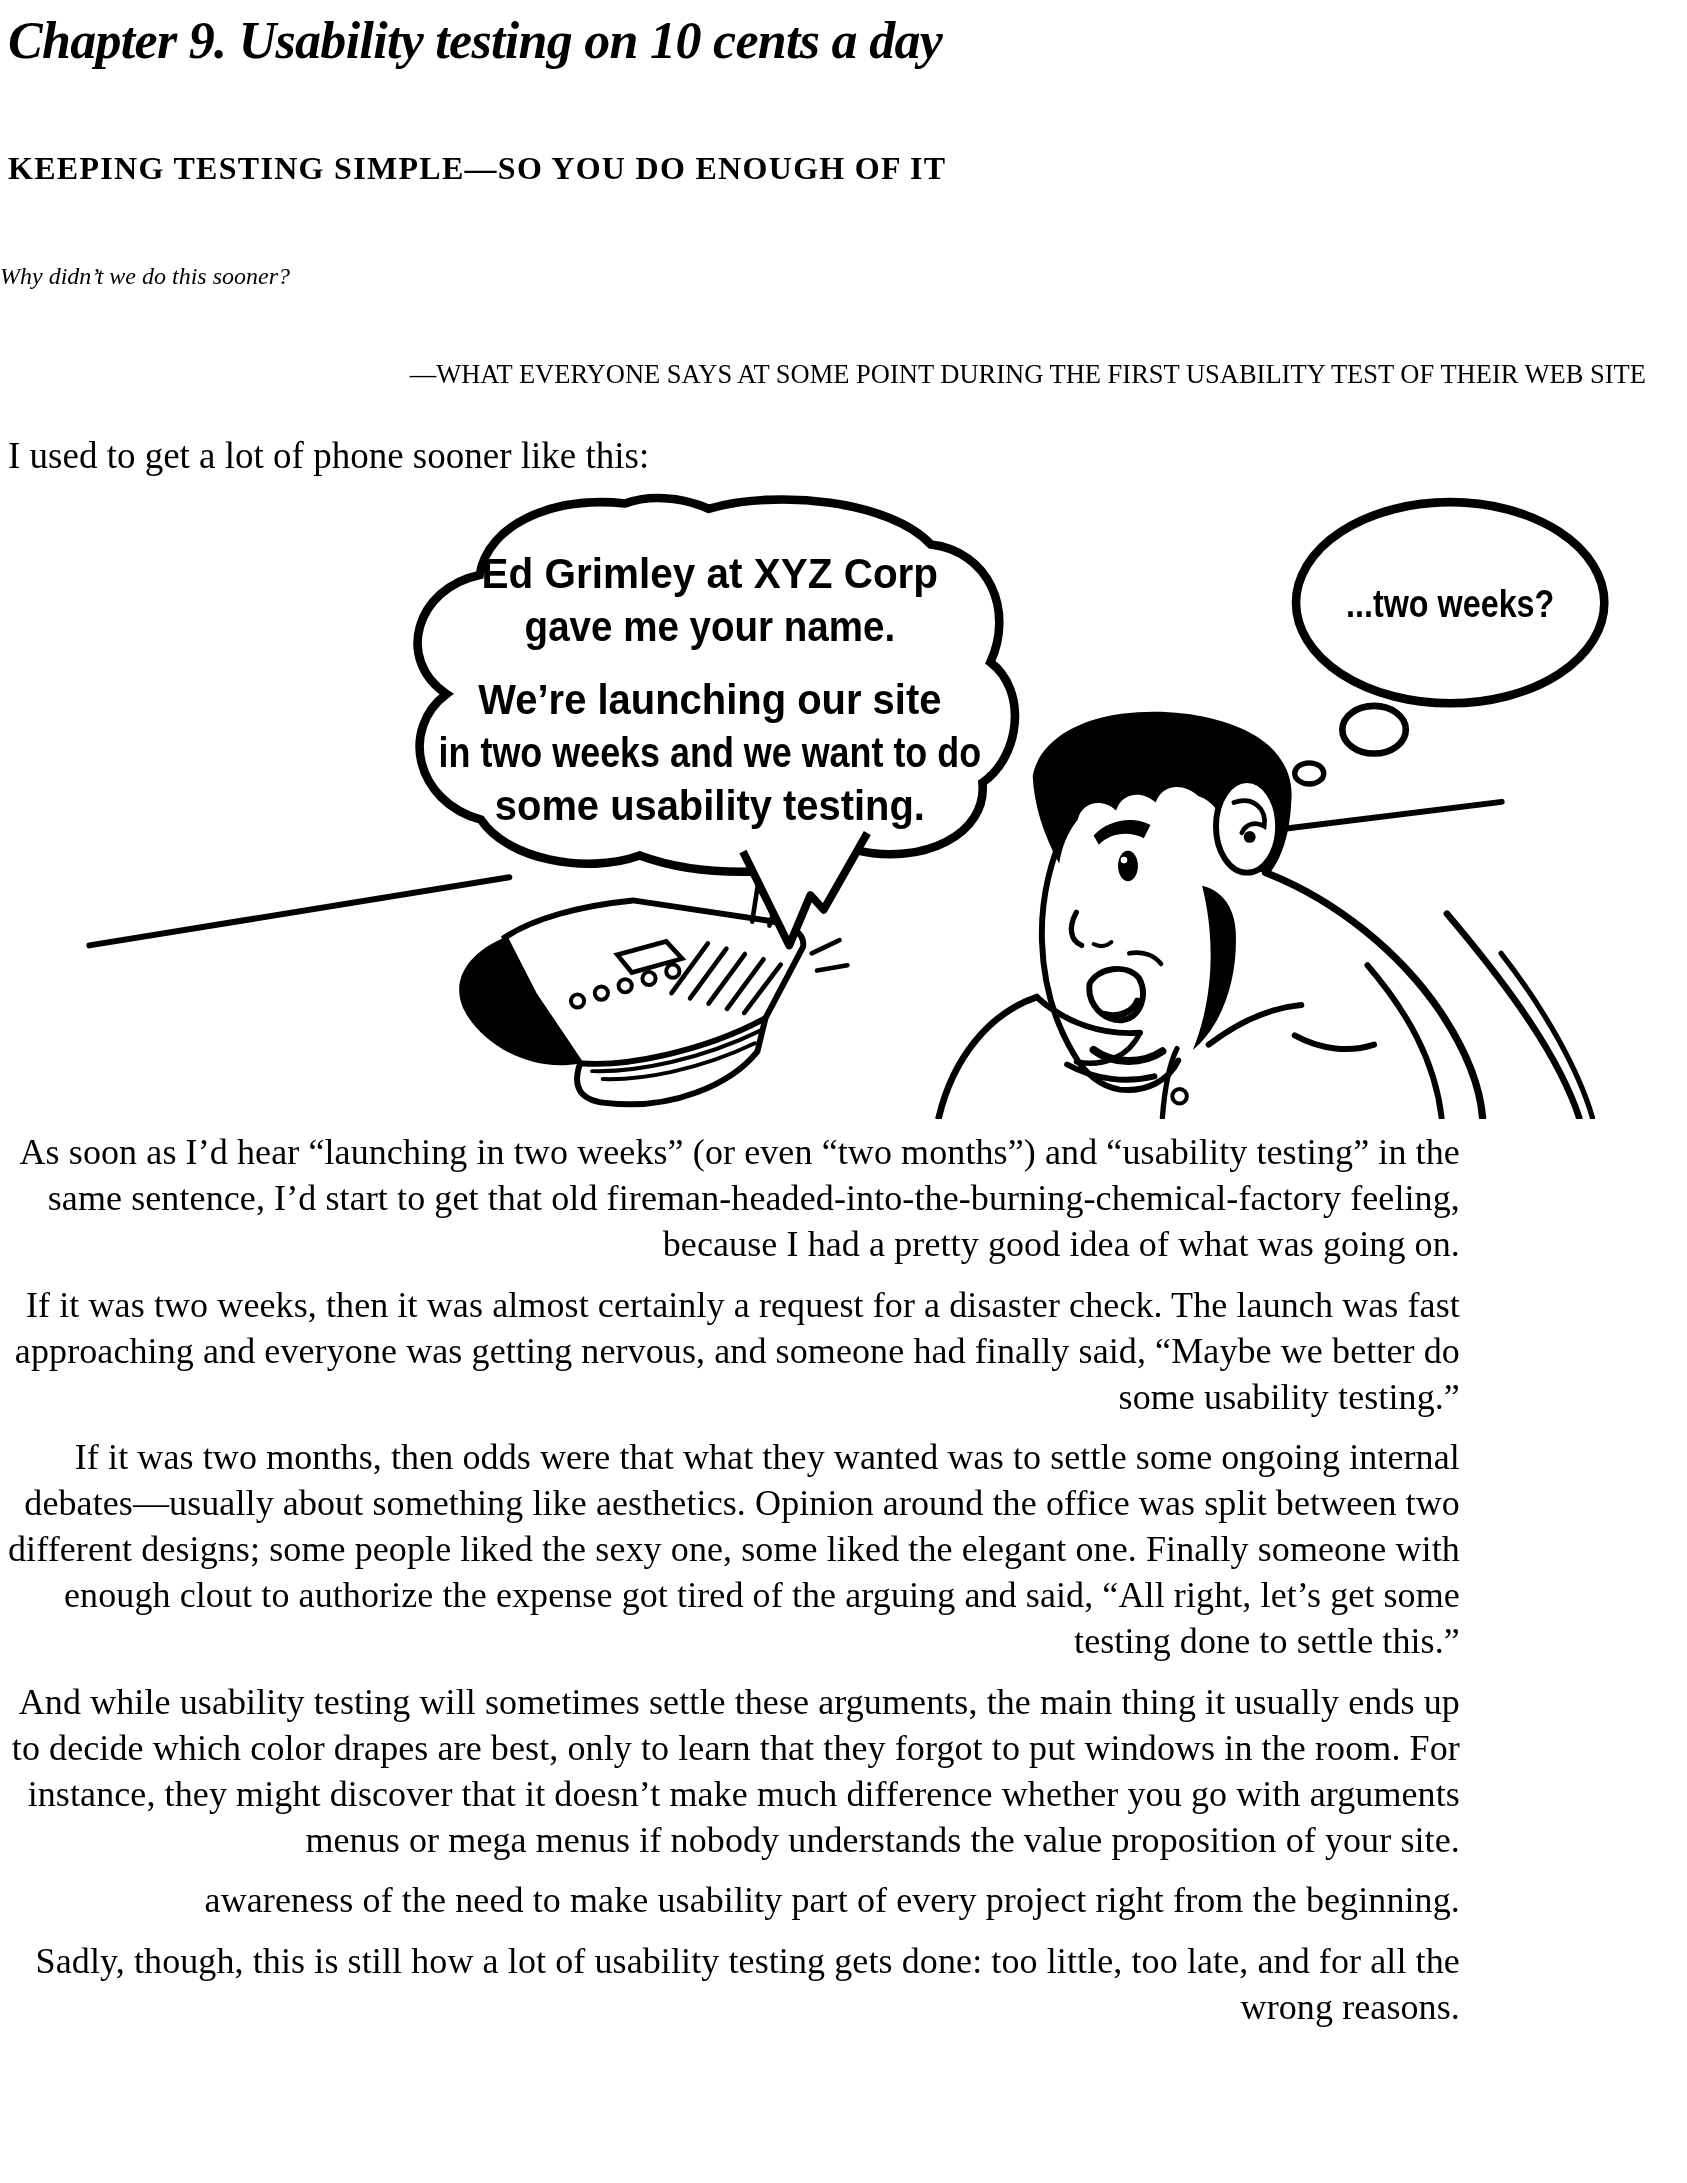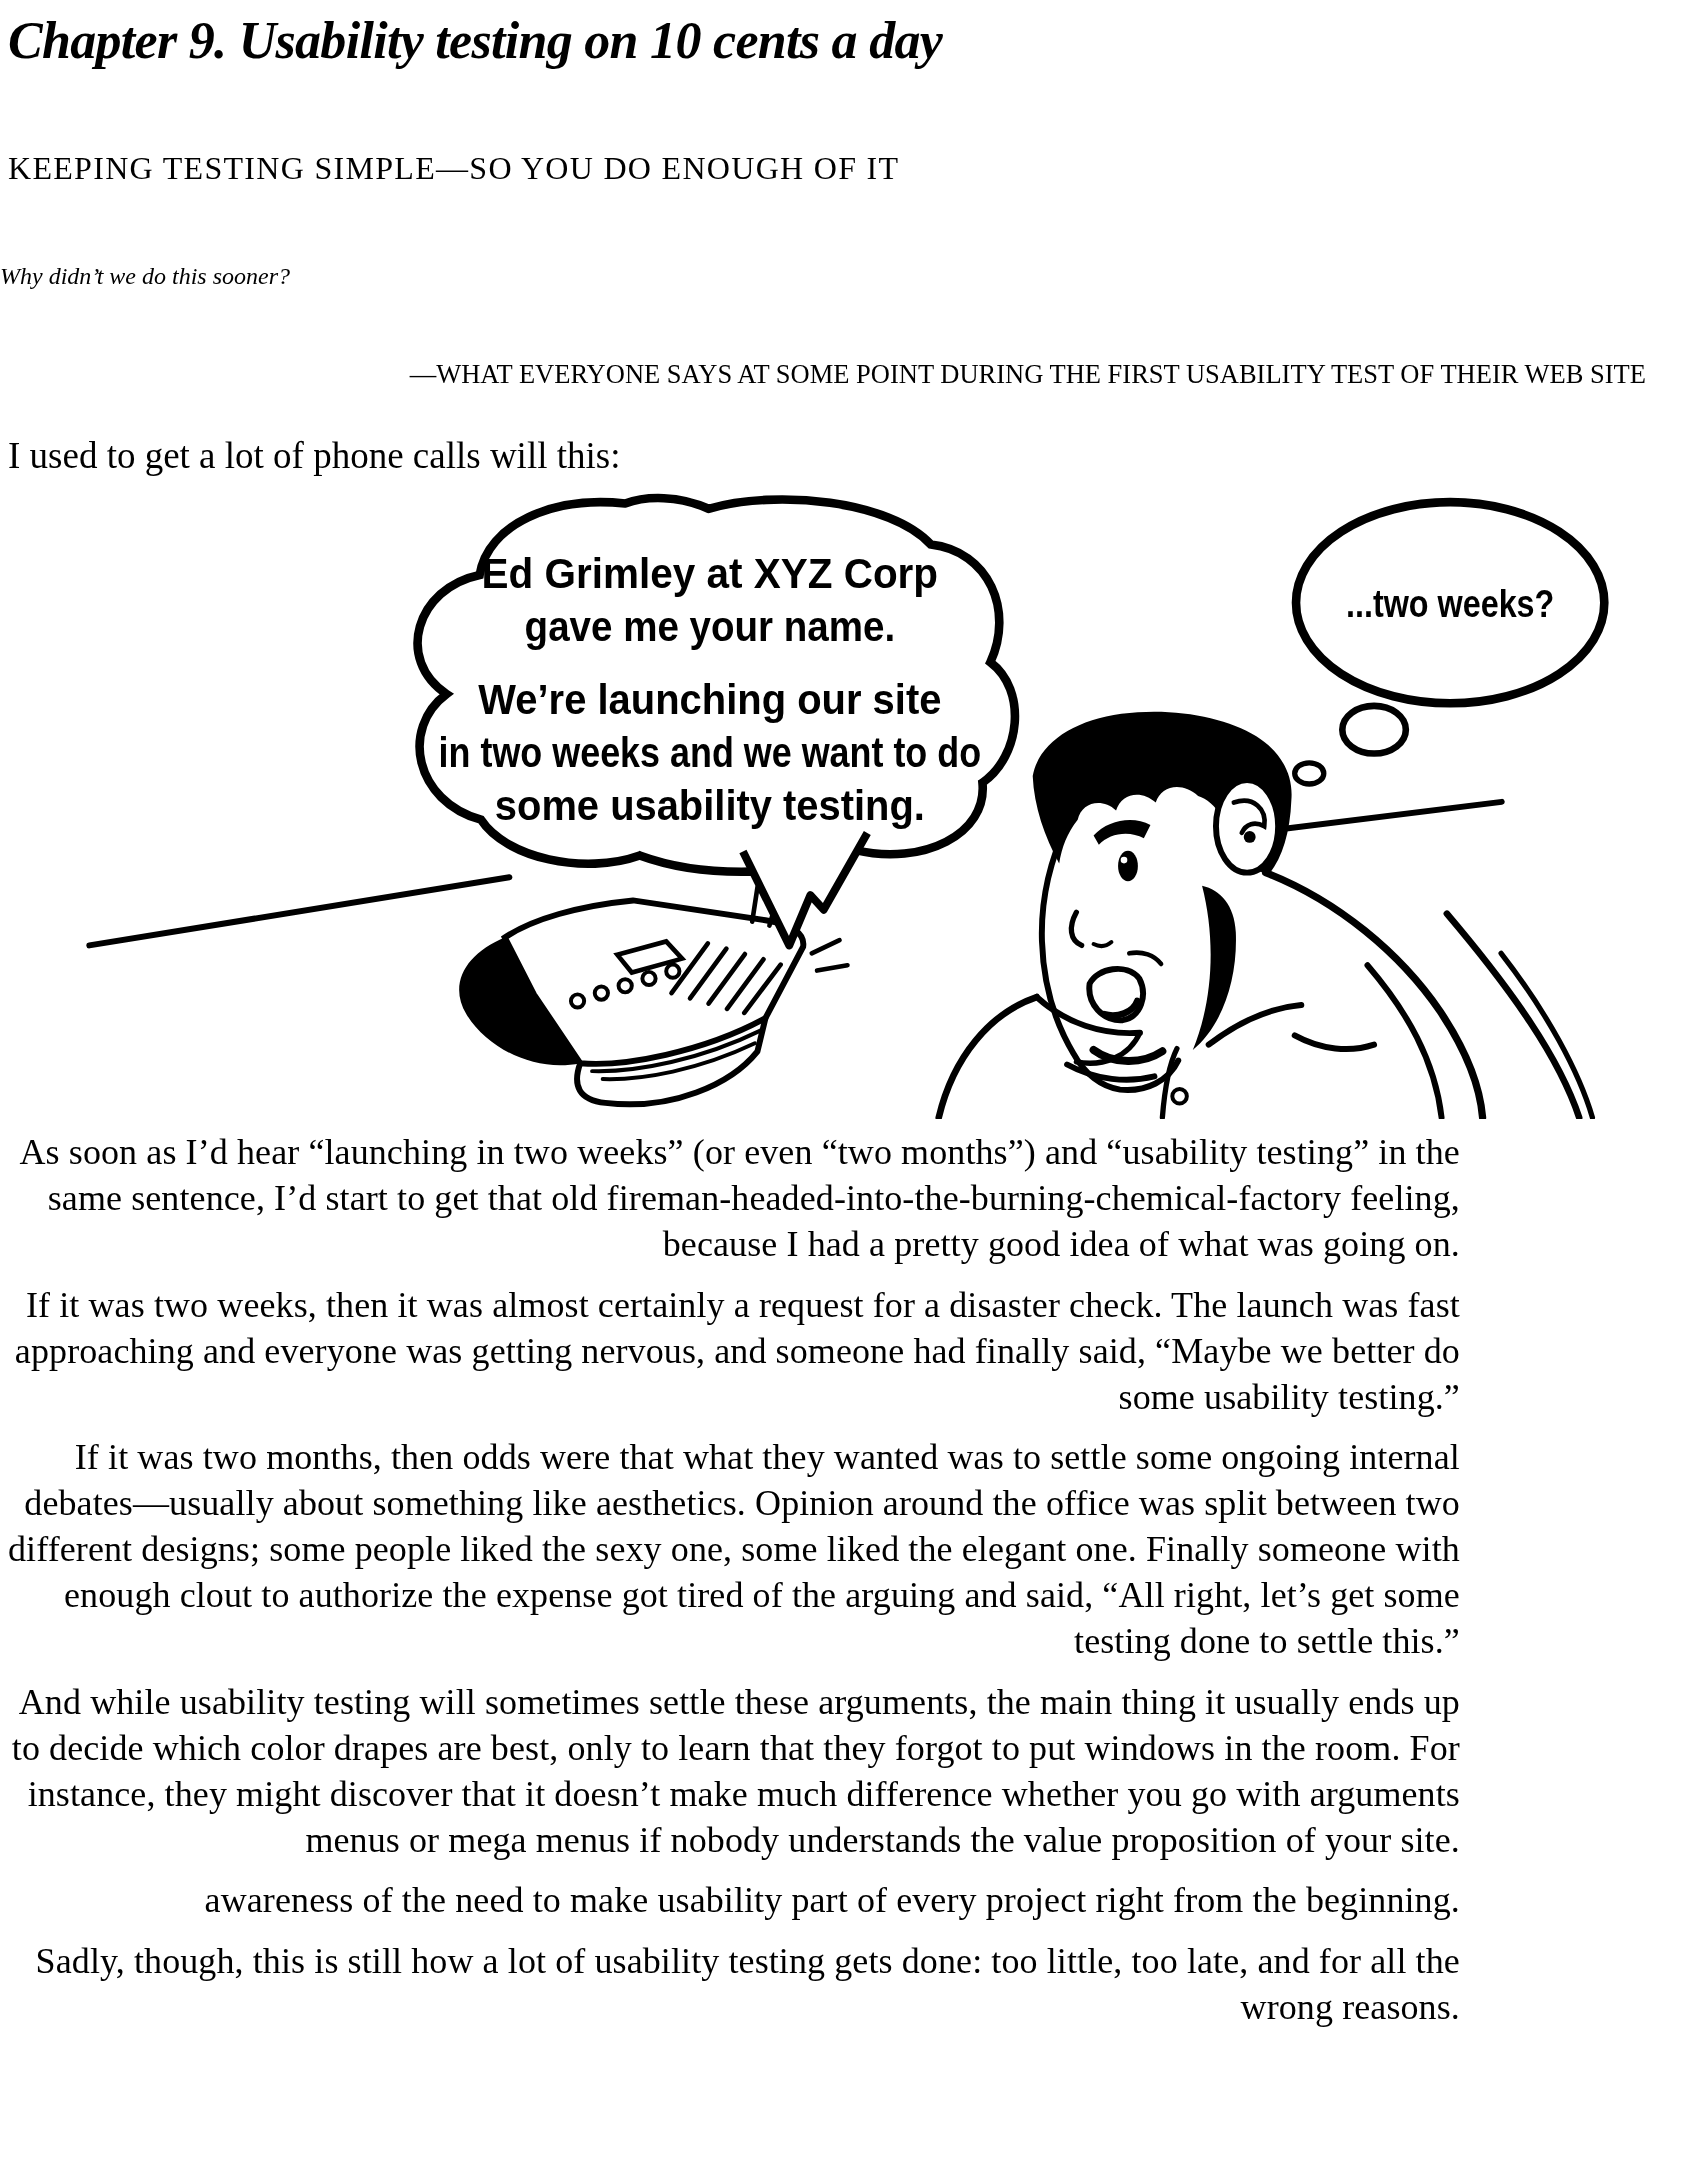--- a/index.html
+++ b/index.html
@@ -14,21 +14,21 @@
   }
   .abs{position:absolute;}
   .title{
     left:8px; top:10.6px;
     font-size:52px; font-weight:bold; letter-spacing:-0.7px;
     white-space:nowrap;
     font-style:italic;
   }
   .heading{
     left:8px; top:150px;
-    font-size:32px; font-weight:normal; letter-spacing:1.3px;
+    font-size:32px; font-weight:bold; letter-spacing:1.3px;
     white-space:nowrap;
     text-align:center;
   }
   .quote{
     left:0; right:41px; top:263px;
     font-size:24px; font-style:italic;
     white-space:nowrap;
   }
   .attribution{
     left:0; right:41px; top:359px;
@@ -67,21 +67,21 @@
 <div class="page">
 
   <div class="abs title">Chapter 9. Usability testing on 10 cents a day</div>
 
   <div class="abs heading">KEEPING TESTING SIMPLE—SO YOU DO ENOUGH OF IT</div>
 
   <div class="abs quote">Why didn’t we do this sooner?</div>
 
   <div class="abs attribution">—WHAT EVERYONE SAYS AT SOME POINT DURING THE FIRST USABILITY TEST OF THEIR WEB SITE</div>
 
-  <div class="abs intro">I used to get a lot of phone calls will this:</div>
+  <div class="abs intro">I used to get a lot of phone sooner like this:</div>
 
   <div class="abs cartoon-wrap">
     <svg width="1601" height="629" viewBox="0 0 2420 950">
 
       <g stroke="#000" stroke-linecap="round">
         <path d="M 70 688 L 705 585" stroke-width="9" fill="none"></path>
         <path d="M 1858 514 L 2205 471" stroke-width="9" fill="none"></path>
       </g>
 
       <g stroke="#000" fill="none" stroke-linecap="round">

